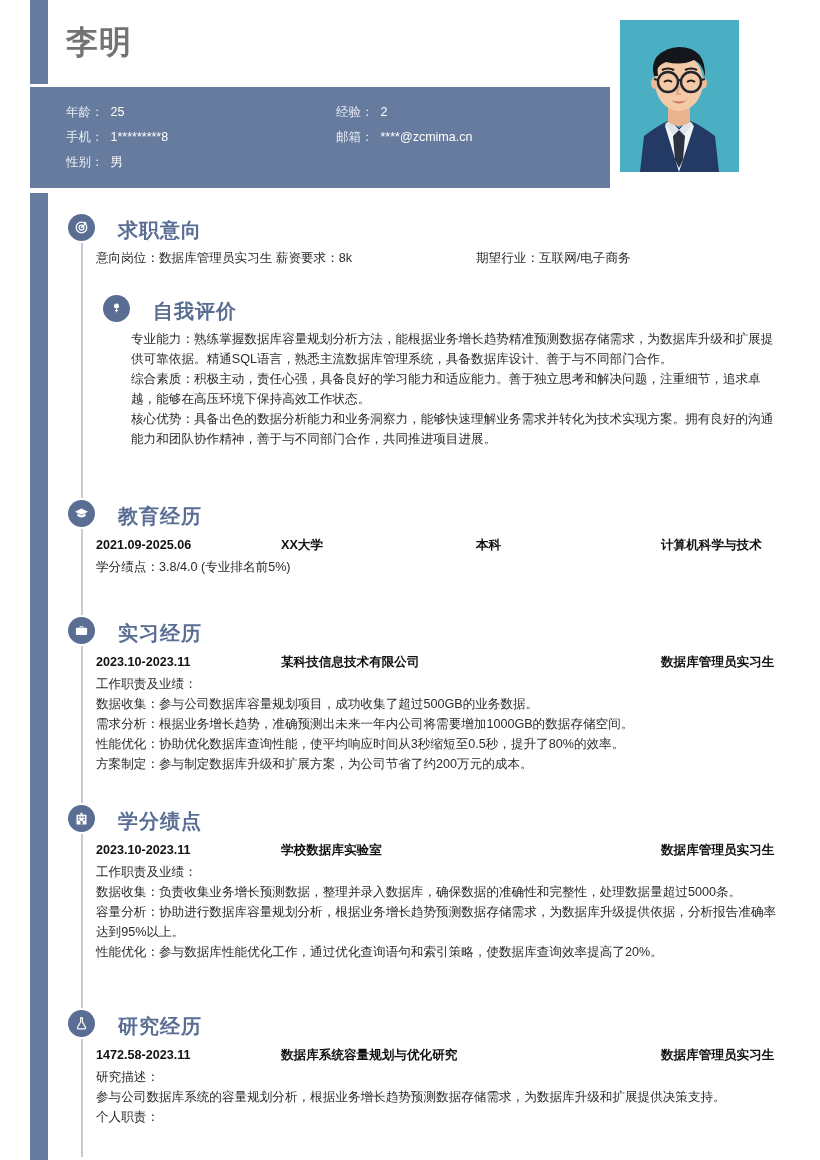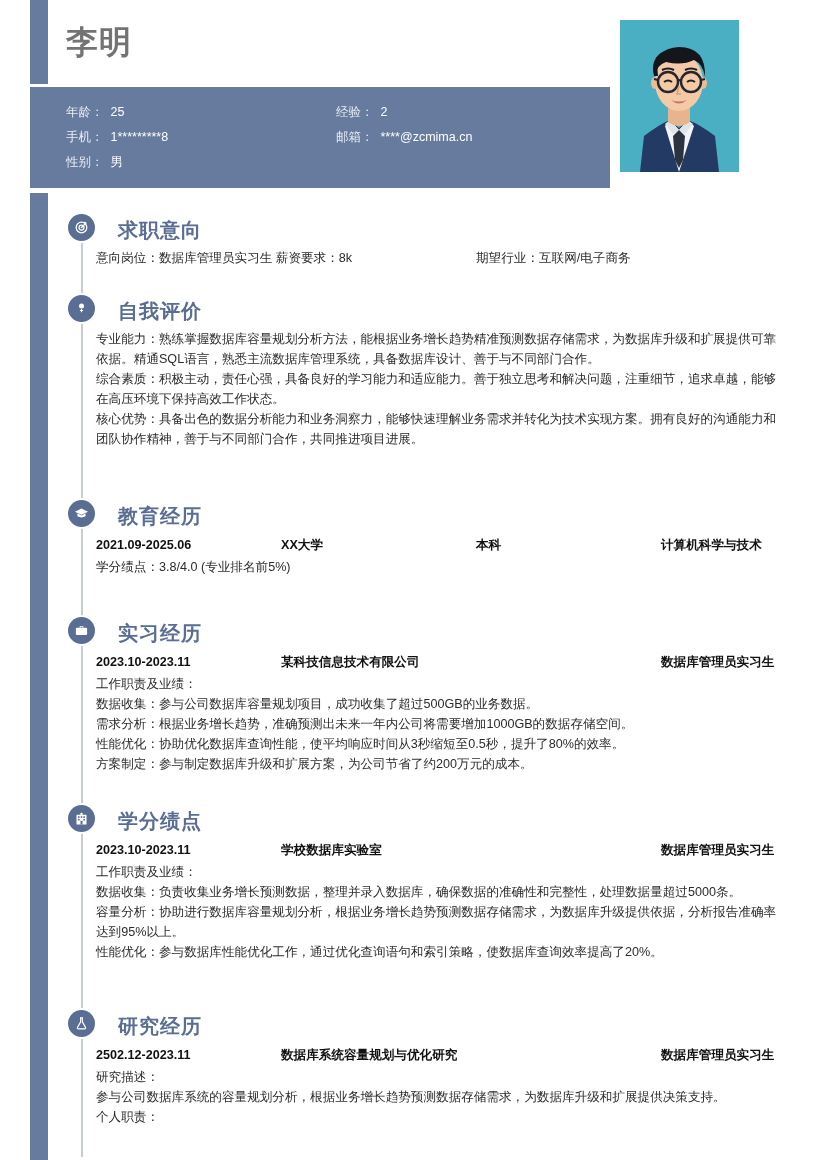--- a/index.html
+++ b/index.html
@@ -228,21 +228,21 @@
           <span class="lbl">意向岗位：</span><span>数据库管理员实习生</span>
           <span class="lbl">薪资要求：</span><span>8k</span>
         </div>
         <div>
           <span class="lbl">期望行业：</span><span>互联网/电子商务</span>
         </div>
       </div>
     </div>
   </div>
 
-  <div class="section" style="top:295px;">
+  <div class="section" style="top:295px;padding-left:35px;">
     <div class="sec-head">
       <div class="sec-icon">
         <svg viewBox="0 0 24 24" fill="#ffffff">
           <circle cx="12" cy="8" r="4"></circle>
           <path d="M12 12.5 L12 18 M9.5 15.2 L14.5 15.2" stroke="#ffffff" stroke-width="1.8" fill="none"></path>
         </svg>
       </div>
       <div class="sec-title">自我评价</div>
     </div>
     <div class="sec-body">
@@ -330,21 +330,21 @@
     <div class="sec-head">
       <div class="sec-icon">
         <svg viewBox="0 0 24 24" fill="none" stroke="#ffffff" stroke-width="1.8" stroke-linejoin="round">
           <path d="M9.6 3 L14.4 3 M10.6 3 L10.6 9.4 L5.6 18.2 Q4.7 20.6 7.2 20.6 L16.8 20.6 Q19.3 20.6 18.4 18.2 L13.4 9.4 L13.4 3"></path>
         </svg>
       </div>
       <div class="sec-title">研究经历</div>
     </div>
     <div class="sec-body">
       <div class="meta-row">
-        <div class="m-date">2502.12-2023.11</div>
+        <div class="m-date">1472.58-2023.11</div>
         <div class="m-org-wide">数据库系统容量规划与优化研究</div>
         <div class="m-role">数据库管理员实习生</div>
       </div>
       <div class="line">研究描述：</div>
       <div class="line">参与公司数据库系统的容量规划分析，根据业务增长趋势预测数据存储需求，为数据库升级和扩展提供决策支持。</div>
       <div class="line">个人职责：</div>
     </div>
   </div>
 
 </div>

